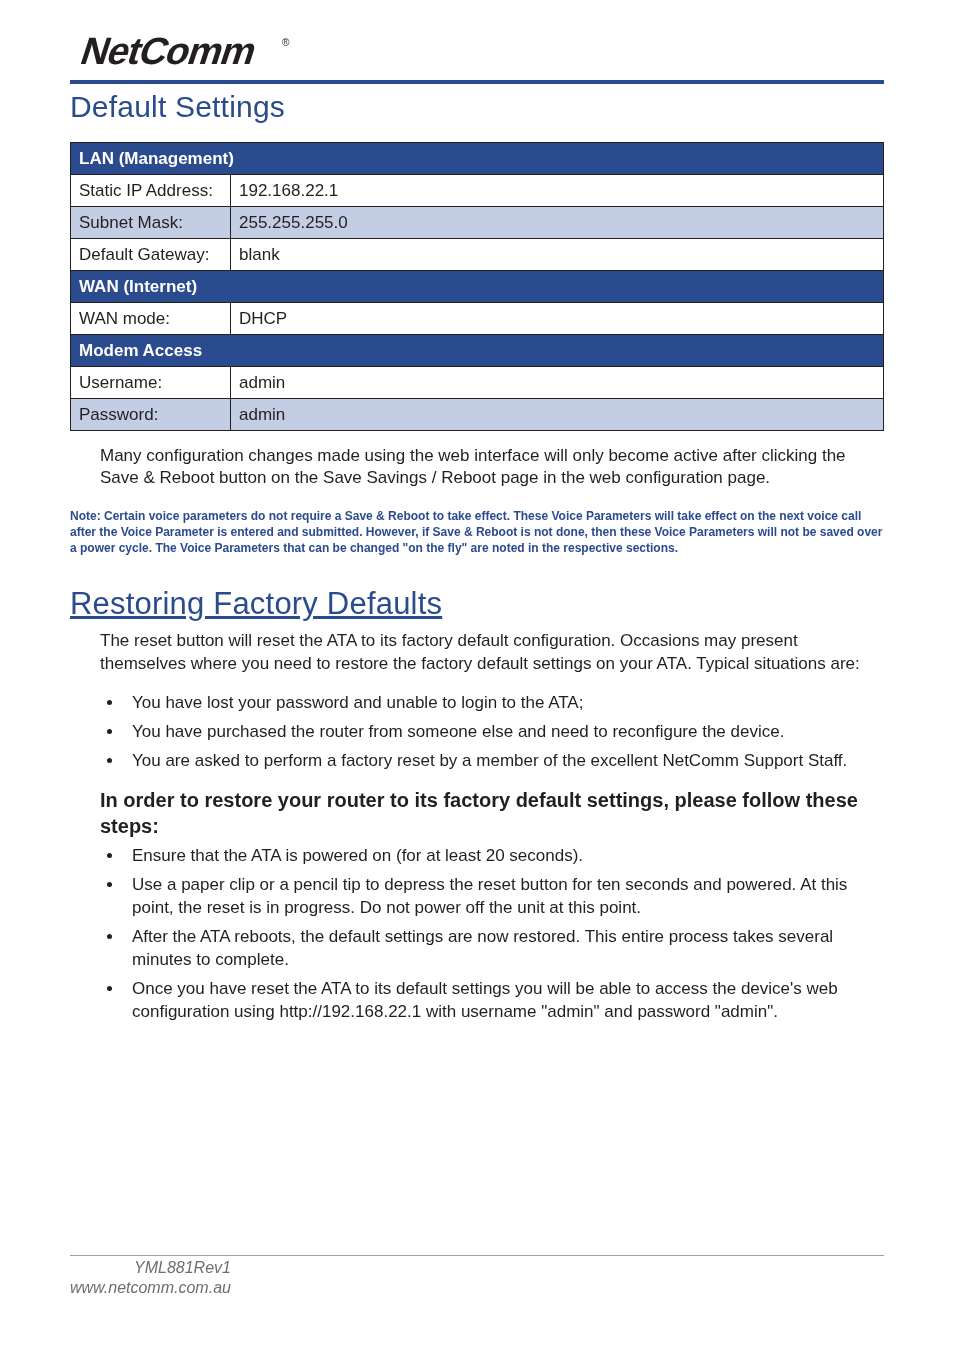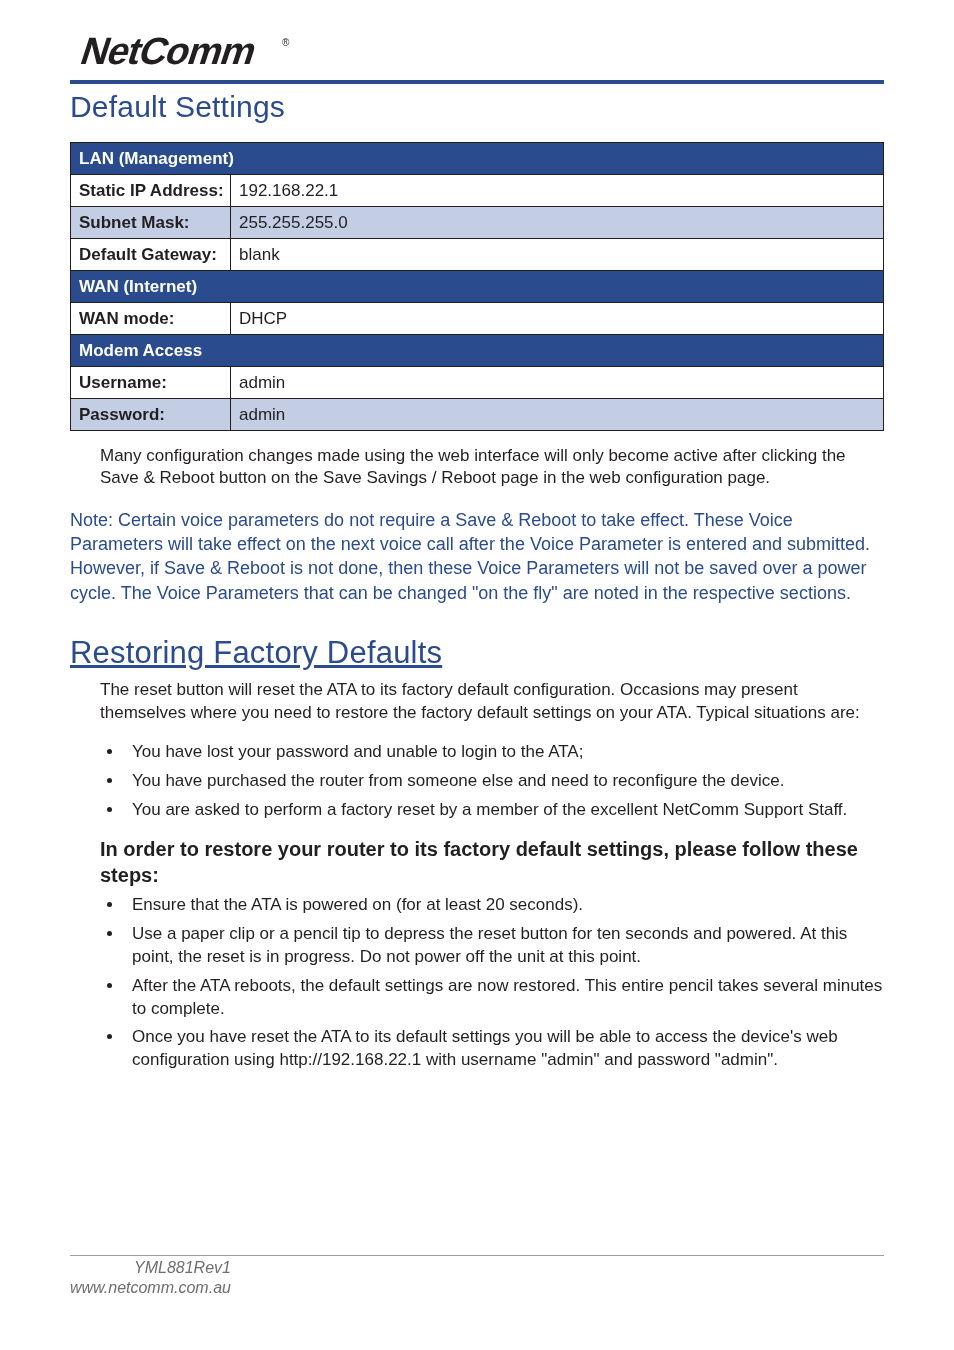--- a/index.html
+++ b/index.html
@@ -50,40 +50,40 @@
     padding: 6px 0 5px 8px;
     vertical-align: middle;
     text-align: left;
   }
   table.settings .group-header {
     background: #2a4b8d;
     color: #fff;
     font-weight: 700;
   }
   table.settings .label {
-    font-weight: 700;
+    font-weight: 400;
     width: 160px;
     white-space: nowrap;
   }
   table.settings tbody tr.alt { background: #c3cde4; }
   table.settings tbody tr.alt .label { background: #c3cde4; }
 
   .body-text {
     font-size: 17px;
     line-height: 1.32;
     margin-left: 30px;
     margin-right: 0;
     margin-top: 14px;
   }
   .note {
     color: #2a4b8d;
-    font-size: 18px;
+    font-size: 12px;
     line-height: 1.35;
     margin-top: 18px;
-    font-weight: 400;
+    font-weight: 700;
   }
   ul.bullets {
     margin: 6px 0 0 30px;
     padding: 0 0 0 24px;
   }
   ul.bullets li {
     font-size: 17px;
     line-height: 1.35;
     padding-left: 8px;
     margin-bottom: 6px;
@@ -186,21 +186,21 @@
       <li>You have lost your password and unable to login to the ATA;</li>
       <li>You have purchased the router from someone else and need to reconfigure the device.</li>
       <li>You are asked to perform a factory reset by a member of the excellent NetComm Support Staff.</li>
     </ul>
 
   <div class="subhead">In order to restore your router to its factory default settings, please follow these steps:</div>
 
   <ul class="bullets" id="steps-list">
       <li>Ensure that the ATA is powered on (for at least 20 seconds).</li>
       <li>Use a paper clip or a pencil tip to depress the reset button for ten seconds and powered. At this point, the reset is in progress. Do not power off the unit at this point.</li>
-      <li>After the ATA reboots, the default settings are now restored. This entire pencil takes several minutes to complete.</li>
+      <li>After the ATA reboots, the default settings are now restored. This entire process takes several minutes to complete.</li>
       <li>Once you have reset the ATA to its default settings you will be able to access the device's web configuration using http://192.168.22.1 with username "admin" and password "admin".</li>
     </ul>
 </div>
 
 <div class="footer">
   <div class="footer-rule"></div>
   <div class="footer-row">
     <div class="right">
       <div>YML881Rev1</div>
       <div>www.netcomm.com.au</div>

